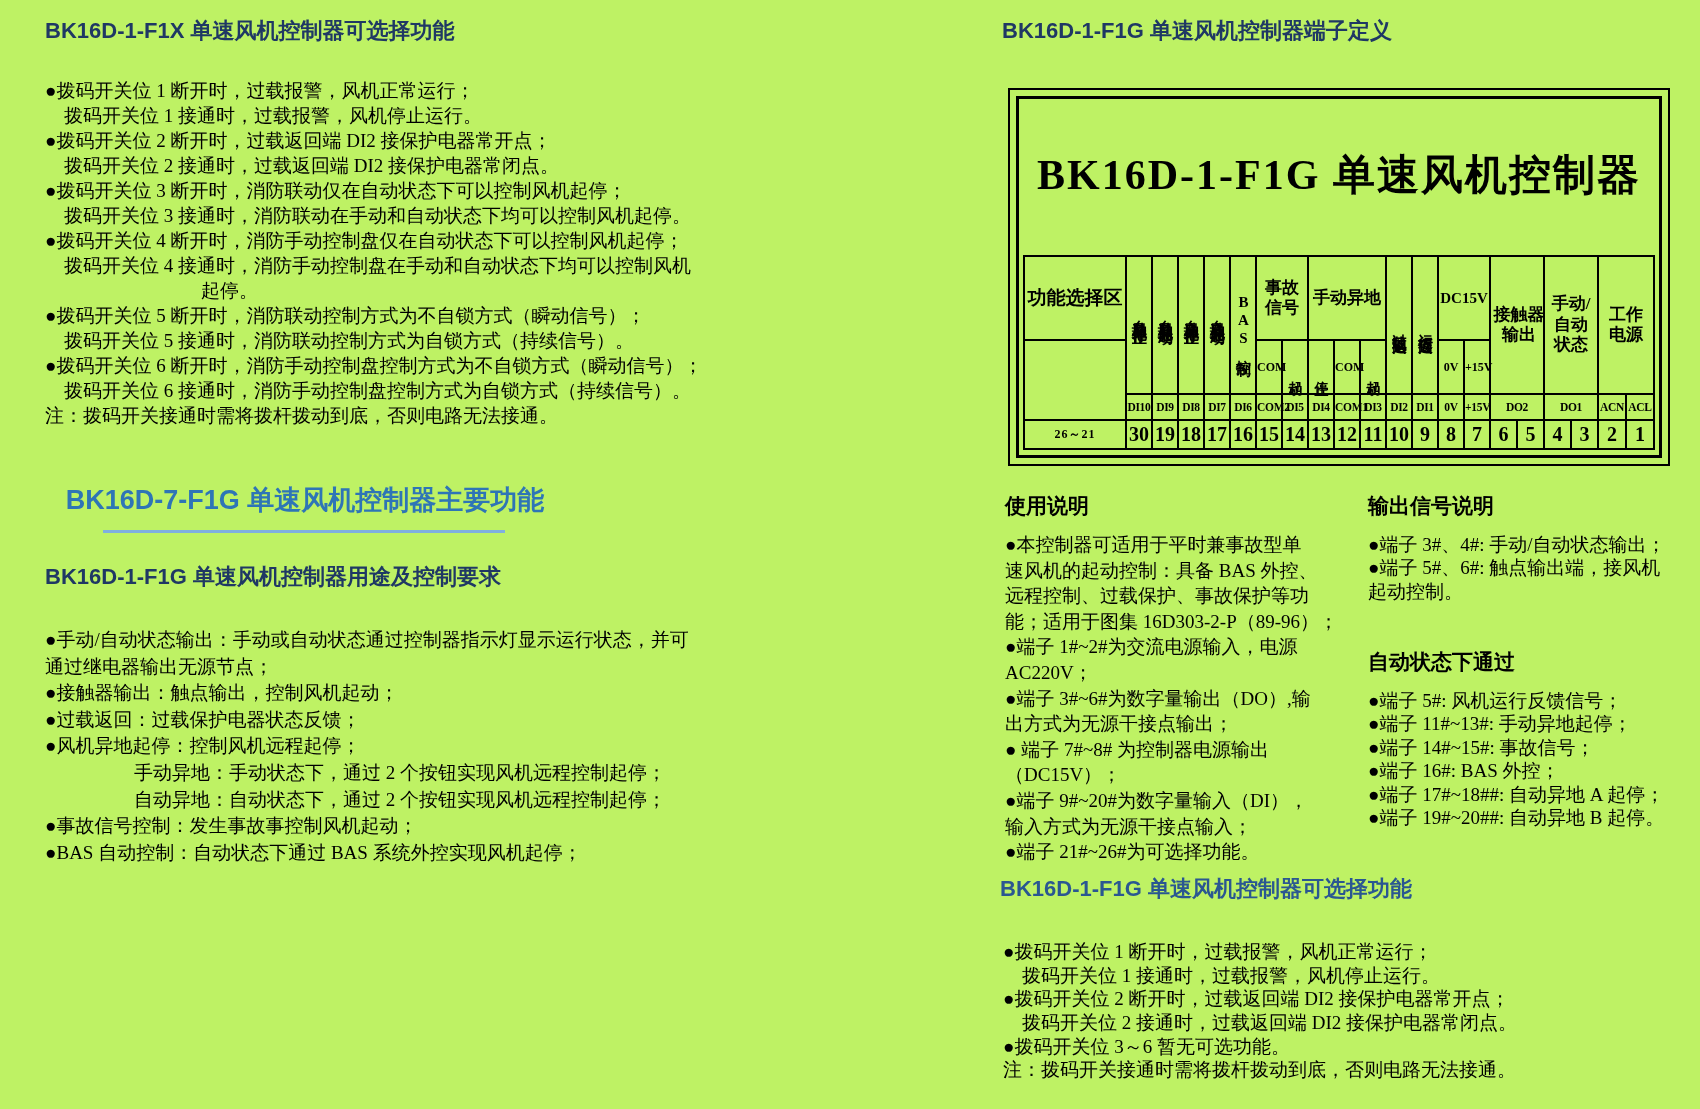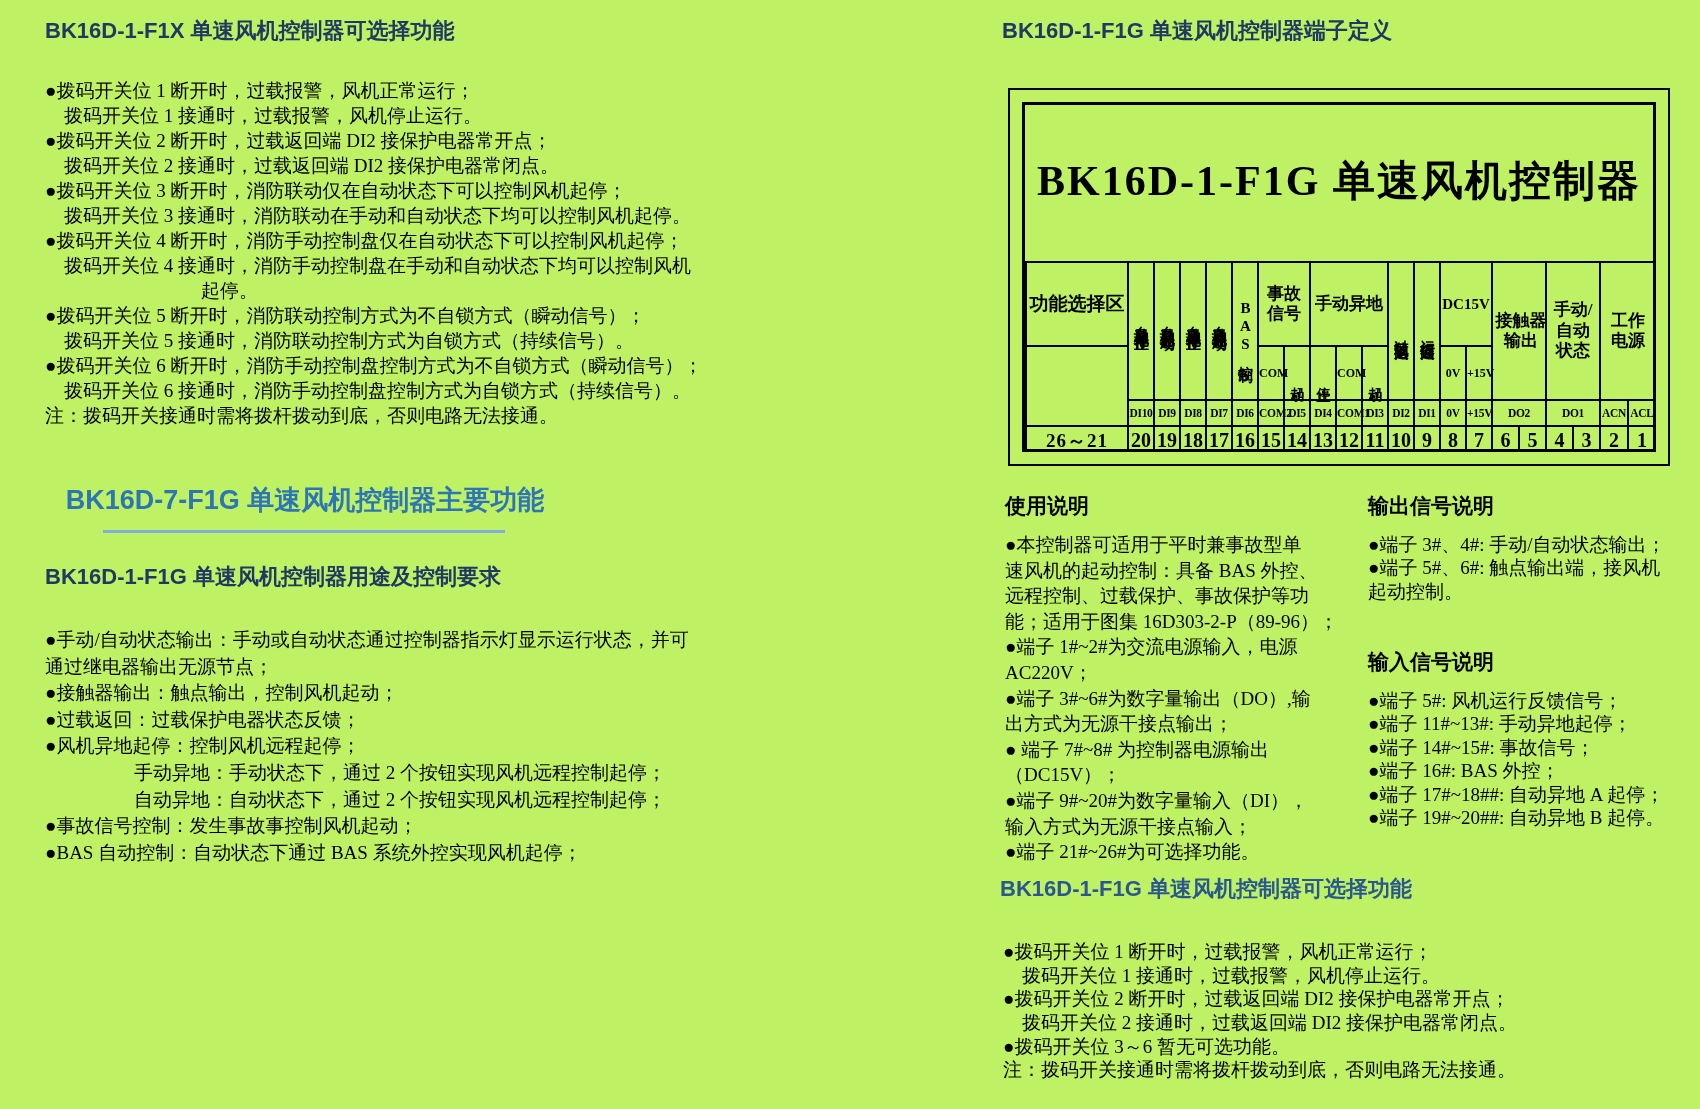--- a/index.html
+++ b/index.html
@@ -20,37 +20,37 @@
   .b1 .ln{height:25px;}
   .b2 .ln{height:26.6px;}
   .use .ln{height:25.6px;}
   .sig .ln{height:23.4px;}
   .rb  .ln{height:23.7px;}
   .s-c{padding-left:19px;}
   .s-c2{padding-left:156px;}
   .s-i{padding-left:30px;text-align:center;}
   
   .diagram{left:1008px;top:88px;width:662px;height:378px;border:2px solid #000;
-           padding:12px;box-sizing:border-box;}
+           padding:6px;box-sizing:border-box;}
   .diagram-inner{border:3px solid #000;width:100%;height:100%;box-sizing:border-box;
                  text-align:center;overflow:hidden;}
   .d-title{margin-top:48px;font-size:42px;font-weight:bold;letter-spacing:2px;white-space:nowrap;}
   
   .ttable{border-collapse:collapse;table-layout:fixed;margin:52px auto 0;width:630px;}
   .ttable td{border:2px solid #000;text-align:center;vertical-align:middle;padding:0;
              font-family:"Liberation Serif","DejaVu Serif",serif;font-weight:bold;
              overflow:visible;}
   .r1{height:84px;} .r2{height:54px;} .r3{height:26px;} .r4{height:29px;}
   .fcell{font-size:19px;}
   .gcell{font-size:17px;line-height:1.2;}
   .gcell.dc{font-size:15px;}
   .scell{font-size:12px;white-space:nowrap;}
   .lcell{font-size:11.5px;white-space:nowrap;letter-spacing:-0.3px;}
   .ncell{font-size:20px;}
-  .nfunc{font-size:19px;letter-spacing:1px;white-space:nowrap;}
+  .nfunc{font-size:12px;letter-spacing:1px;white-space:nowrap;}
   .vtext{writing-mode:vertical-rl;text-orientation:upright;line-height:1;
          letter-spacing:2px;font-size:15px;display:inline-block;}
   .vtext.s2{font-size:14px;letter-spacing:1px;}
   .w22{display:inline-block;width:2.3em;line-height:1.2;}
   .w26{display:inline-block;width:2.7em;line-height:1.2;}
   .w32{display:inline-block;width:3.3em;line-height:1.2;}
 </style>
 </head>
 <body>
 
@@ -166,21 +166,21 @@
           <td class="lcell">0V</td>
           <td class="lcell">+15V</td>
           <td class="lcell" colspan="2">DO2</td>
           <td class="lcell" colspan="2">DO1</td>
           <td class="lcell">ACN</td>
           <td class="lcell">ACL</td>
         </tr>
         <tr class="r4">
           <td class="nfunc">26～21</td>
 
-        <td class="ncell">20</td>
+        <td class="ncell">30</td>
               <td class="ncell">19</td>
               <td class="ncell">18</td>
               <td class="ncell">17</td>
               <td class="ncell">16</td>
               <td class="ncell">15</td>
               <td class="ncell">14</td>
               <td class="ncell">13</td>
               <td class="ncell">12</td>
               <td class="ncell">11</td>
               <td class="ncell">10</td>
@@ -223,21 +223,21 @@
     <div class="sub-h">输出信号说明</div>
     <div>
 
     <div class="ln s-b">●端子 3#、4#: 手动/自动状态输出；</div>
         <div class="ln s-b">●端子 5#、6#: 触点输出端，接风机</div>
         <div class="ln s-n">起动控制。</div>
       </div>
   </div>
 
   <div class="abs sig" style="left:1368px;top:648px;width:325px;">
-    <div class="sub-h">输入信号说明</div>
+    <div class="sub-h">自动状态下通过</div>
     <div>
 
     <div class="ln s-b">●端子 5#: 风机运行反馈信号；</div>
         <div class="ln s-b">●端子 11#~13#: 手动异地起停；</div>
         <div class="ln s-b">●端子 14#~15#: 事故信号；</div>
         <div class="ln s-b">●端子 16#: BAS 外控；</div>
         <div class="ln s-b">●端子 17#~18##: 自动异地 A 起停；</div>
         <div class="ln s-b">●端子 19#~20##: 自动异地 B 起停。</div>
       </div>
   </div>

